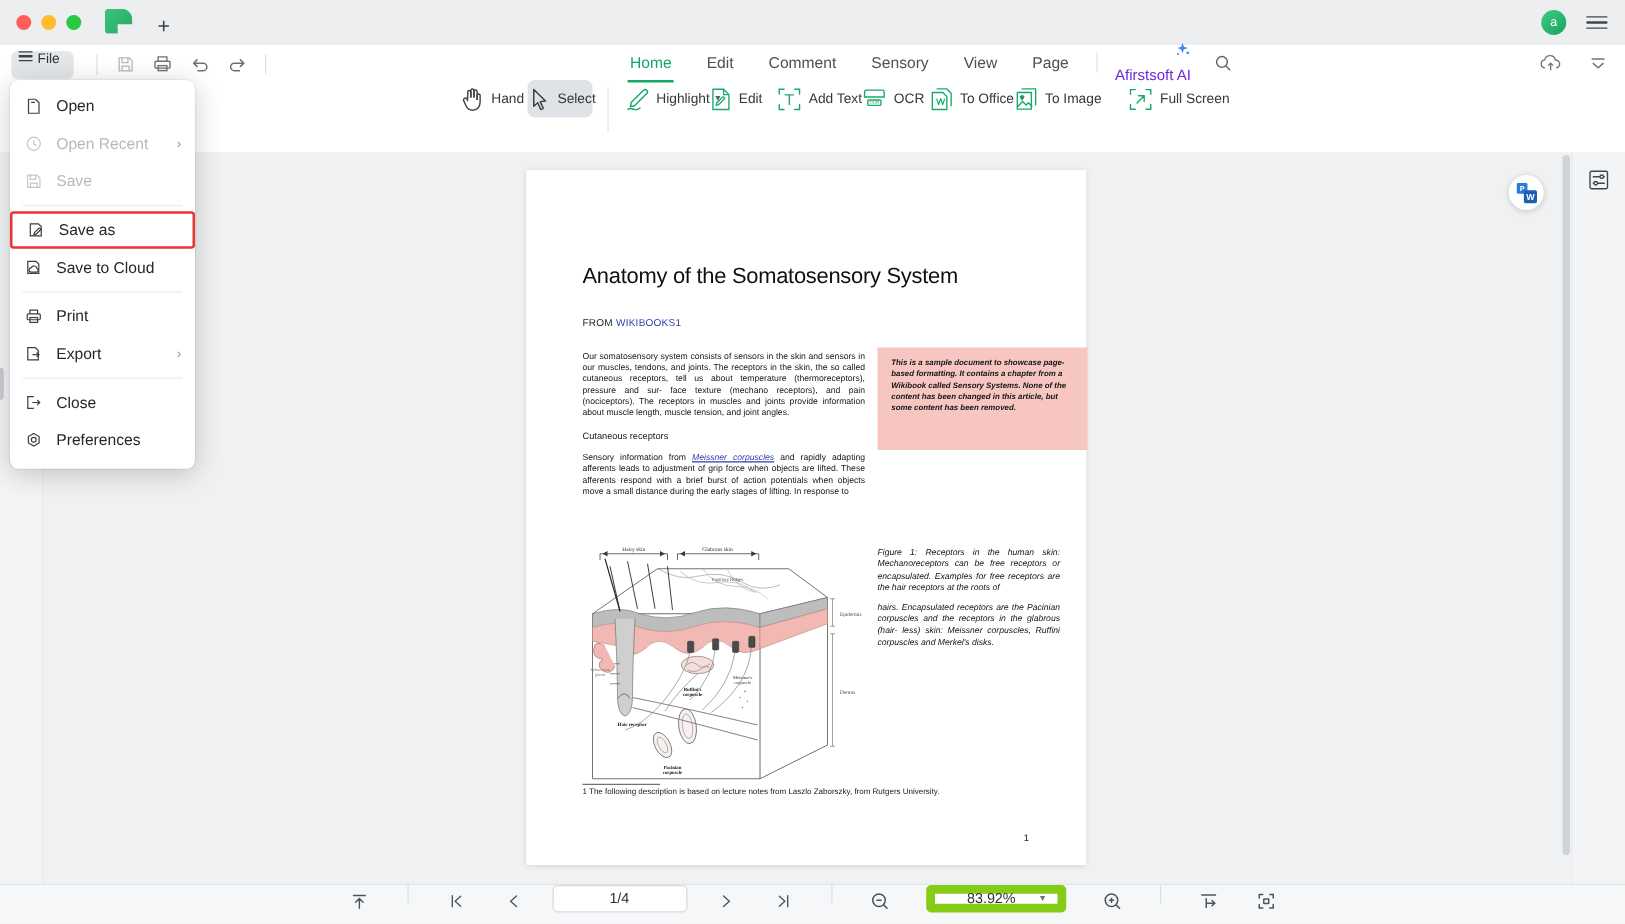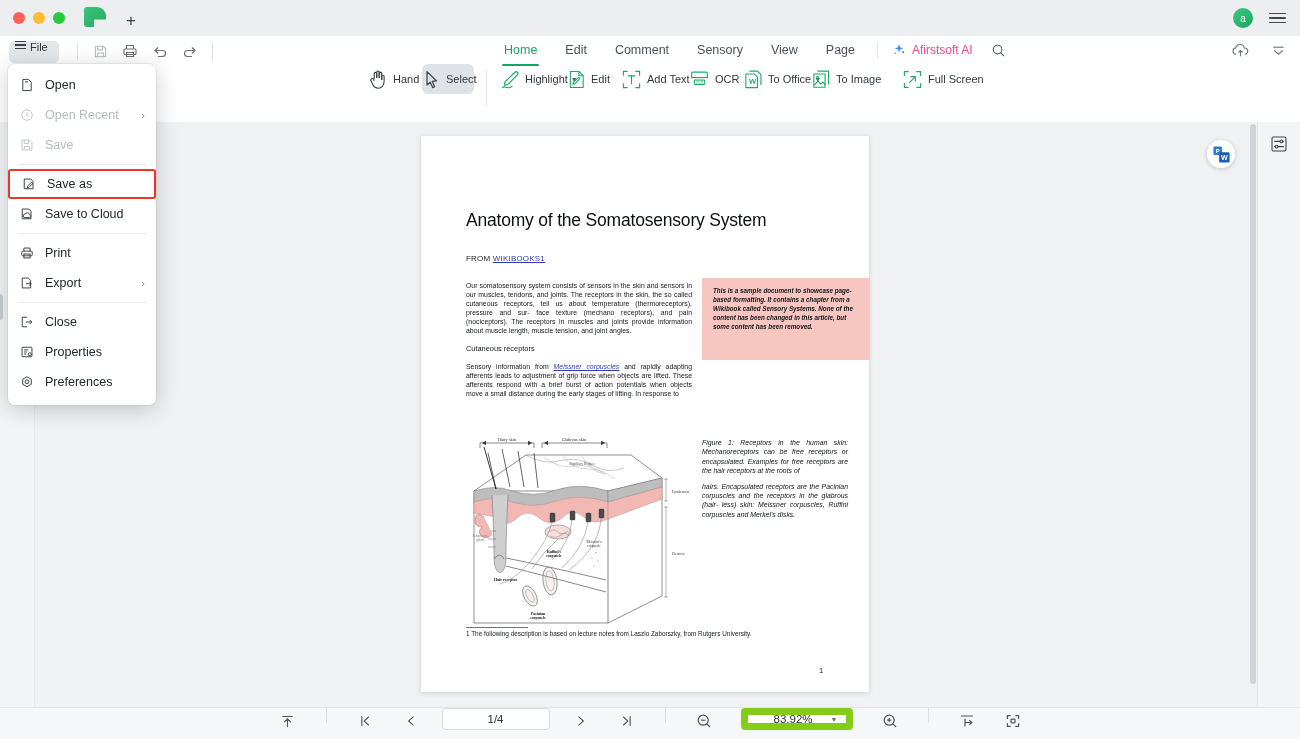--- a/index.html
+++ b/index.html
@@ -88,21 +88,21 @@
   .navtab {
     font-size: 12.5px; color: #4b5156; padding: 12px 14px; height: 28px;
     display: flex; align-items: center; position: relative;
   }
   .navtab.active { color: #13a766; font-weight: 500; }
   .navtab.active::after {
     content: ""; position: absolute; bottom: -2px; left: 12px; right: 12px;
     height: 2.5px; background: #13a766; border-radius: 2px;
   }
   .nav-divider { width:1px; height:16px; background:#e2e5e8; margin: 0 8px; }
-  .ai-btn { display:flex; align-items:flex-end; gap:6px; font-size:12px; color:#ec4899; font-weight:500; padding: 0 6px;}
+  .ai-btn { display:flex; align-items:flex-end; gap:6px; font-size:12px; color:#6d28d9; font-weight:500; padding: 0 6px; flex-direction: column;}
   .ai-spark { color:#3d8bfd; font-size: 13px; }
   .search-btn { width: 24px; height: 24px; display:flex; align-items:center; justify-content:center; color:#5a6066; margin-left: 8px;}
 
   .ribbon-right { position: absolute; right: 10px; top: 2px; display:flex; align-items:center; gap:14px; }
   .rr-btn { width:24px;height:24px;display:flex;align-items:center;justify-content:center;color:#6e747a; }
 
   .ribbon-row2 { position: absolute; top: 28px; left: 0; width: 1300px; height: 58px; display:flex; align-items:flex-start; }
   .tool-group { display:flex; align-items:flex-start; gap: 2px; }
   .tool {
     width: 52px; min-width:52px; padding-top: 4px;
@@ -166,21 +166,21 @@
     background: #cfd3d7; border-radius: 4px;
   }
 
   .page {
     position:absolute; left: 386px; top: 14px; width: 448px; height: 556px;
     background:#fff; box-shadow: 0 1px 5px rgba(0,0,0,.14);
   }
   .doc-title { position:absolute; left: 45px; top: 74px; width: 370px;
     font-size: 17.5px; color:#0d0f12; letter-spacing: -0.2px; }
   .doc-from { position:absolute; left:45px; top: 118px; font-size: 8px; color:#1a1d20; letter-spacing:.2px;}
-  .doc-from .lk { color:#2f3ea8; text-decoration: underline; }
+  .doc-from .lk { color:#2f3ea8; }
 
   .col-left {
     position:absolute; left:45px; top: 146px; width: 226px;
     font-size: 6.9px; line-height: 1.29; color:#14171a; text-align: justify;
   }
   .col-left p { margin-bottom: 9px; }
   .para-sub { font-size: 7.4px; margin-bottom: 9px; }
   .lk2 { color:#2f3ea8; text-decoration: underline; font-style: italic; }
 
   .pinkbox {
@@ -688,30 +688,20 @@
     <div class="mi">
       <span class="mi-ico">
         <svg width="14" height="14" viewBox="0 0 15 15" fill="none" stroke="currentColor" stroke-width="1.05">
           <path d="M7.6 2.4H2.4v10.2h5.2"></path>
             <path d="M6.2 7.5h6.4M10.5 5.4l2.1 2.1-2.1 2.1"></path>
         </svg>
       </span>
       <span>Close</span>
     </div>
 
-    <div class="mi">
-      <span class="mi-ico">
-        <svg width="14" height="14" viewBox="0 0 15 15" fill="none" stroke="currentColor" stroke-width="1.05">
-          <rect x="2.2" y="2.4" width="10.6" height="10.2" rx="1"></rect>
-          <path d="M4.4 5.3h4.4M4.4 7.5h3M4.4 9.7h2.4"></path>
-            <circle cx="10.4" cy="9.9" r="1.6"></circle>
-        </svg>
-      </span>
-      <span>Properties</span>
-    </div>
 
     <div class="mi">
       <span class="mi-ico">
         <svg width="14" height="14" viewBox="0 0 15 15" fill="none" stroke="currentColor" stroke-width="1.05">
           <path d="M7.5 1.9l4.6 2.6v5.5L7.5 12.6 2.9 10V4.5z"></path>
             <circle cx="7.5" cy="7.3" r="2.1"></circle>
         </svg>
       </span>
       <span>Preferences</span>
     </div>

